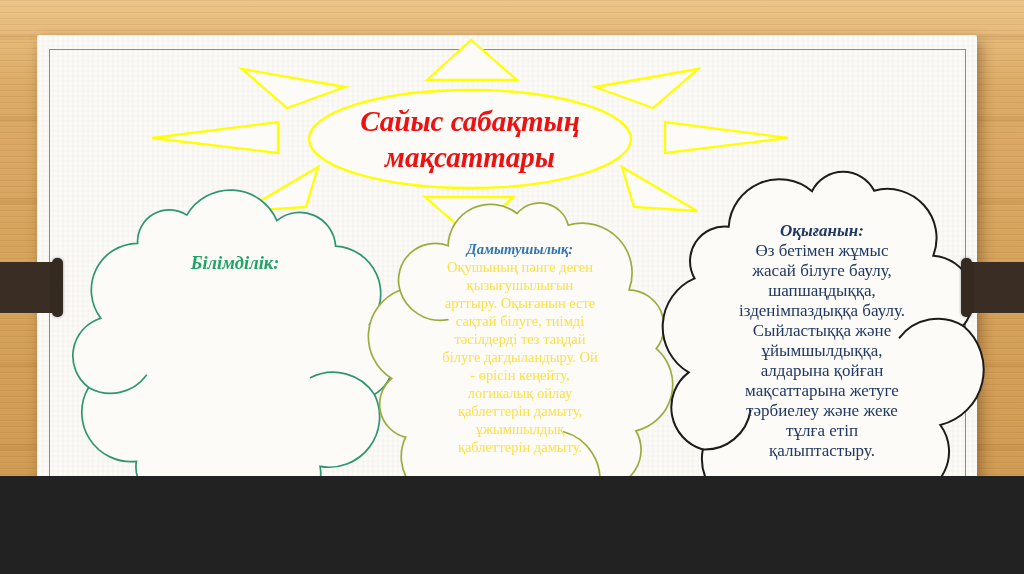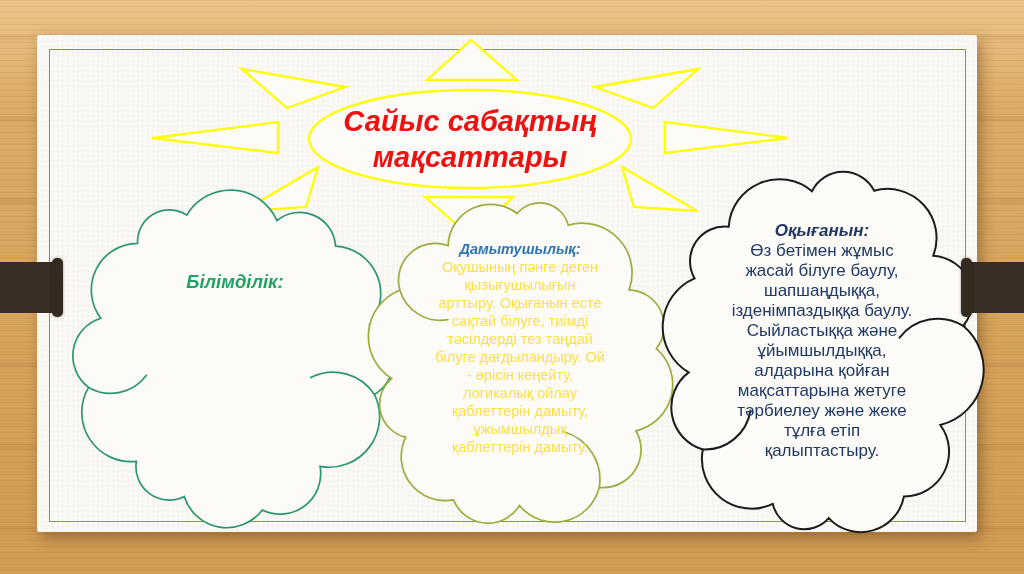--- a/index.html
+++ b/index.html
@@ -1,17 +1,17 @@
 <!DOCTYPE html>
 <html><head>
 <meta charset="utf-8">
 <style>
   html,body{margin:0;padding:0;background:#222;}
-  .stage{position:relative;width:1024px;height:574px;overflow:hidden;
-         font-family:Liberation Sans, sans-serif;}
+  .stage{position:relative;width:1024px;height:476px;overflow:hidden;
+         font-family:Liberation Serif, serif;}
   
   .wood{position:absolute;inset:0;background-color:#d9a760;
     background-image:
       repeating-linear-gradient(180deg, rgba(125,75,25,.10) 0 1px, rgba(255,235,190,.06) 1px 2px, transparent 2px 6px),
       repeating-linear-gradient(180deg, transparent 0 34px, rgba(135,80,25,.09) 34px 40px, transparent 40px 82px),
       linear-gradient(180deg,#ecc488 0%,#dcab66 18%,#d6a35c 55%,#d09b53 100%);}
   
   .card{position:absolute;left:37px;top:35px;width:940px;height:497px;
         background:#fbfaf6;border-radius:2px;
         box-shadow:4px 6px 14px rgba(85,50,15,.45);}
@@ -27,21 +27,21 @@
   .cloud{fill:#fcfbf7;stroke-width:1.7px;stroke-linecap:round;}
   .cloud-tail{fill:none;stroke-width:1.7px;stroke-linecap:round;}
   .heavy{stroke-width:2px;}
   
   .title{position:absolute;left:320px;top:103px;width:300px;
          font-size:29px;line-height:36px;font-weight:bold;font-style:italic;
          text-align:center;white-space:pre-line;}
   .ctext{position:absolute;text-align:center;}
   .ctext .h{font-weight:bold;font-style:italic;}
   .ctext .b{white-space:pre-line;}
-  #t0{left:105px;top:271px;width:260px;font-size:18.5px;line-height:22px;}
+  #t0{left:105px;top:252px;width:260px;font-size:18.5px;line-height:22px;}
   #t1{left:405px;top:240px;width:230px;font-size:14.5px;line-height:18px;}
   #t2{left:697px;top:221px;width:250px;font-size:17px;line-height:20px;}
   
   .bar{position:absolute;top:262px;height:51px;width:56px;background:#3a2e24;
        background-image:repeating-linear-gradient(180deg, rgba(0,0,0,.25) 0 2px, transparent 2px 4px);}
   .bar.left{left:0;}
   .bar.right{right:0;}
   .cap{position:absolute;top:258px;width:11px;height:59px;border-radius:5px;
        background:#352a20;box-shadow:0 0 3px rgba(0,0,0,.4);}
   .cap.left{left:52px;}

